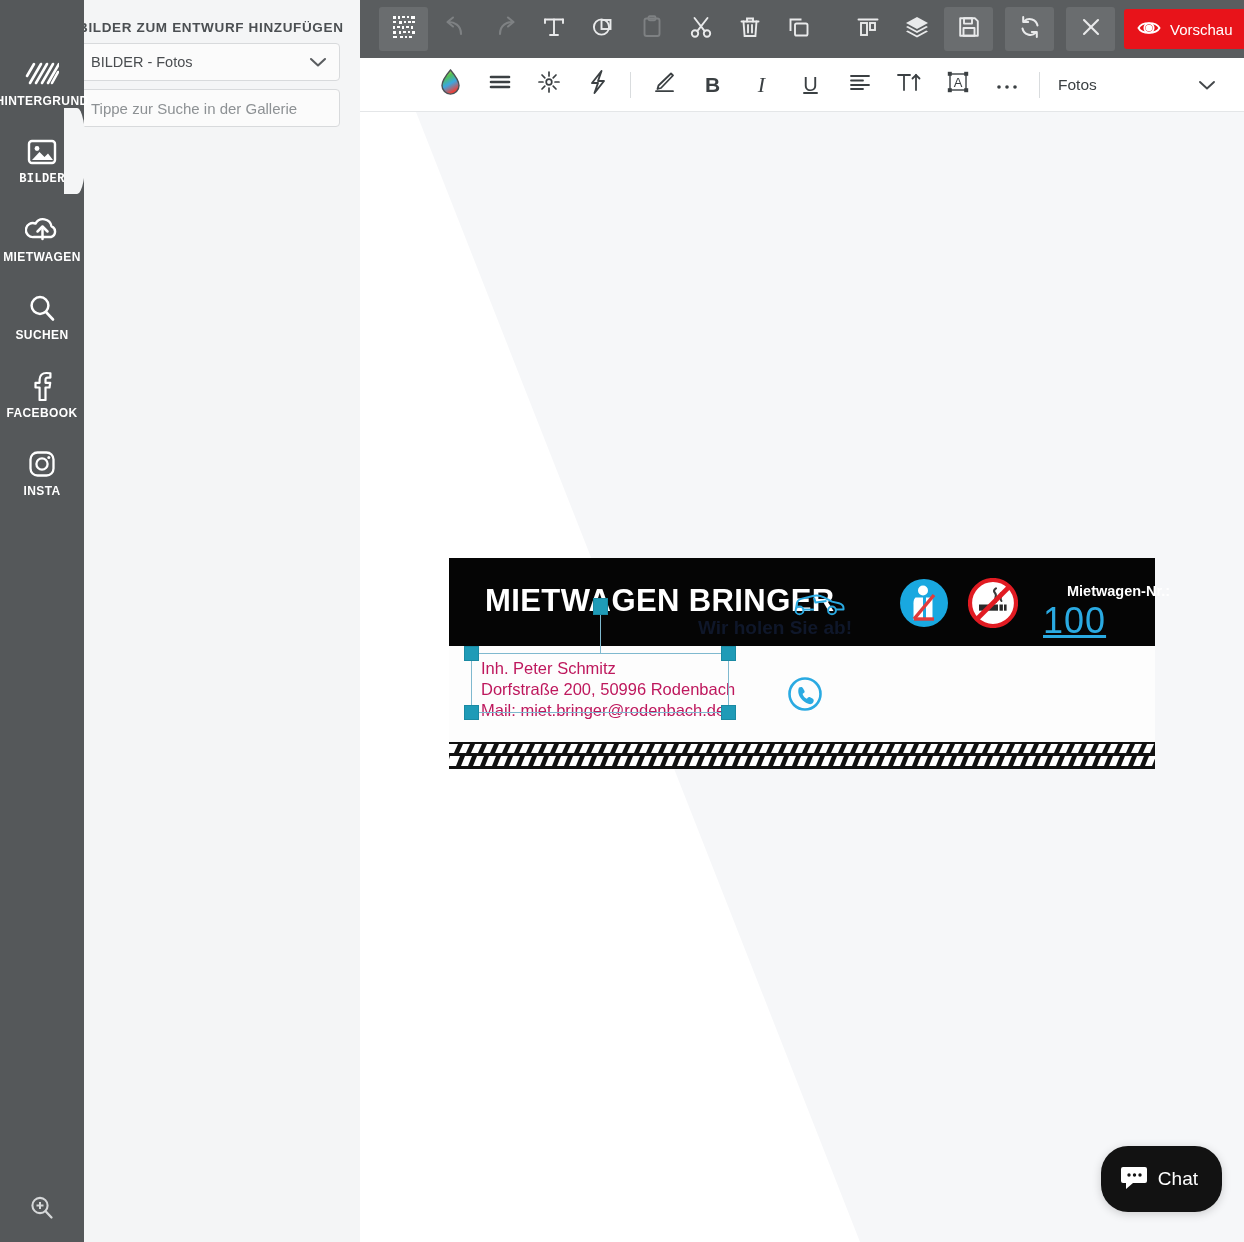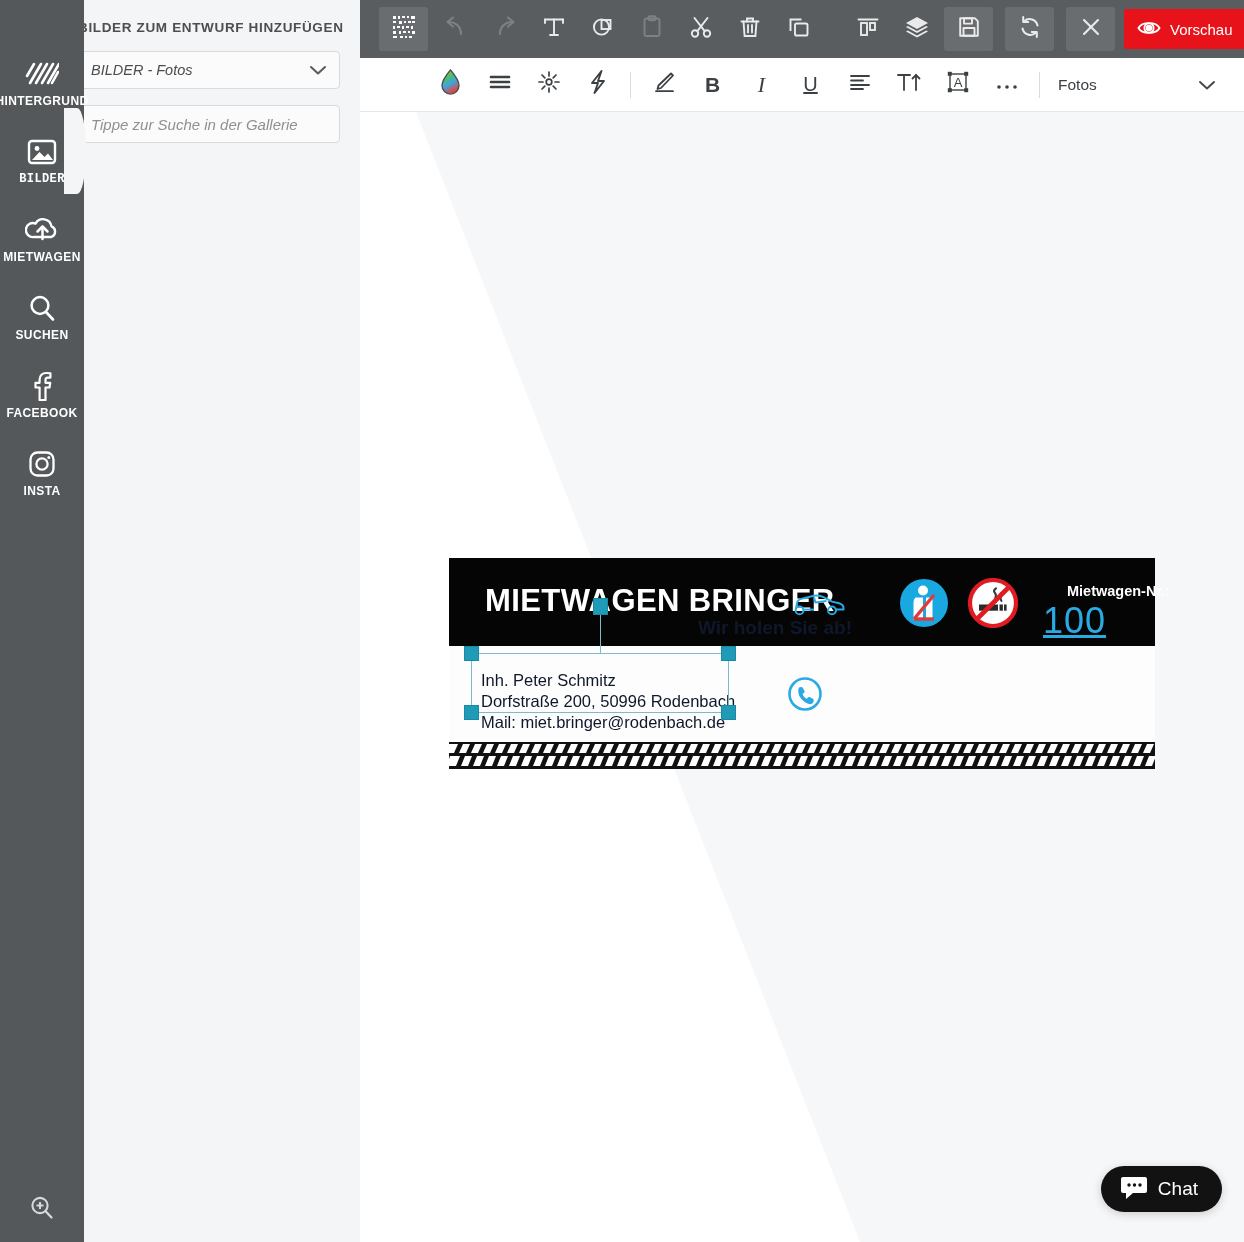--- a/index.html
+++ b/index.html
@@ -60,30 +60,29 @@
     z-index: 4;
     padding-left: 18px;
   }
   #panel-title {
     margin-top: 20px;
     font-size: 13.5px; font-weight: bold; letter-spacing: .65px;
     color: #4b4f52;
     text-transform: uppercase;
   }
   .panel-field {
-    margin-top: 16px;
+    margin-top: 8px;
     width: 262px; height: 38px;
     background: #fbfbfb;
     border: 1px solid #d8dadc;
     border-radius: 4px;
     display: flex; align-items: center;
     padding: 4px 12px;
     font-size: 14.5px; color: #4a4d50;
     cursor: pointer;
-    font-style: italic;
   }
   .panel-field .chev { margin-left: auto; color: #5a5d60; display:flex; }
   #search-box { cursor: text; }
   #search-box .ph { color: #8d9194; font-size: 15px; }
 
   
   #thumbs {
     position: absolute; left: 78px; top: 164px;
     width: 268px; height: 1078px;
     overflow: hidden;
@@ -226,22 +225,22 @@
   #badge-nosmoke  { position: absolute; left: 519px; top: 20px; }
   #mw-label {
     position: absolute; left: 618px; top: 25px;
     color: #ffffff; font-size: 14.5px; font-weight: bold; white-space: nowrap;
   }
   #mw-number {
     position: absolute; left: 594px; top: 42px;
     color: #2aaae2; font-size: 36px; font-weight: normal; letter-spacing: 1px; text-decoration: underline;
   }
   #addr-block {
-    position: absolute; left: 32px; top: 112px;
-    color: #0f172a; font-size: 16.5px; line-height: 21px;
+    position: absolute; left: 32px; top: 100px;
+    color: #be185d; font-size: 16.5px; line-height: 21px;
     white-space: nowrap;
   }
   #phone-row {
     position: absolute; left: 338px; top: 118px;
     display: flex; align-items: center; gap: 8px;
   }
   #phone-number {
     color: #2aaae2; font-size: 42px; font-weight: normal; letter-spacing: 1px;
     white-space: nowrap;
   }
@@ -271,21 +270,21 @@
     width: 1px; height: 48px; background: #7fb9cf;
   }
   #sel-rot {
     position: absolute; left: 121px; top: -56px;
     width: 15px; height: 17px; background: #1f9bb7; border: 1px solid #1a8aa3;
   }
 
   
   #chat {
     position: absolute; right: 22px; bottom: 30px;
-    height: 46px; background: #121212;
+    height: 66px; background: #121212;
     border-radius: 27px;
     display: flex; align-items: center; gap: 10px;
     padding: 0 24px 0 19px;
     color: #ffffff; font-size: 19px;
     cursor: pointer;
     z-index: 8;
     box-shadow: 0 2px 10px rgba(0,0,0,.18);
   }
 </style>
 </head>

